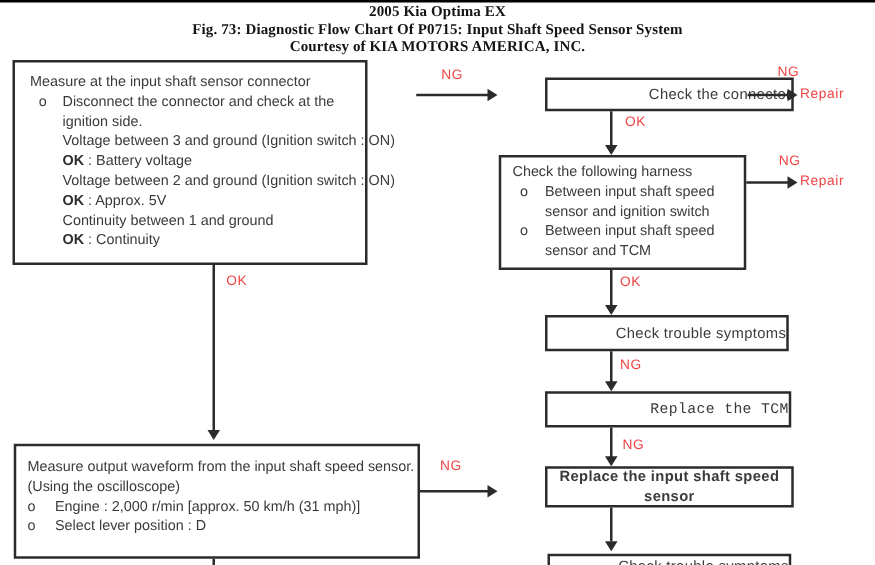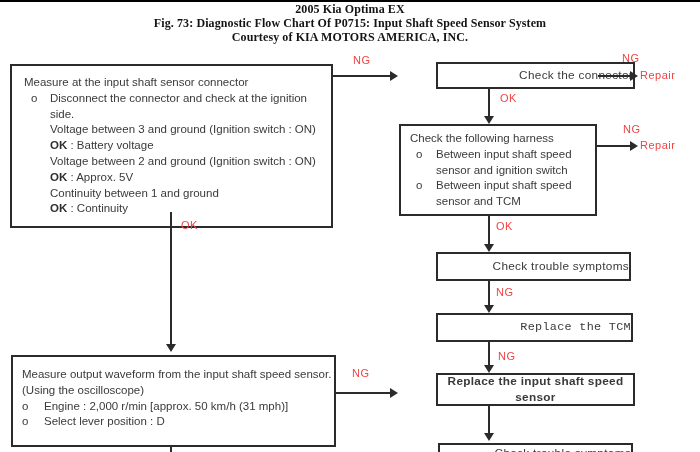--- a/index.html
+++ b/index.html
@@ -38,21 +38,21 @@
 <body>
 
 <div class="page">
 
   <div class="topedge"></div>
 
   <div class="hdr" style="top:2px;">2005 Kia Optima EX</div>
   <div class="hdr" style="top:16px;font-family:Liberation Serif, serif;">Fig. 73: Diagnostic Flow Chart Of P0715: Input Shaft Speed Sensor System</div>
   <div class="hdr" style="top:30px;">Courtesy of KIA MOTORS AMERICA, INC.</div>
 
-  <div class="box" style="left:10px;top:48px;width:323px;height:164px;padding:9px 8px 0 12px;margin-top:16px;">
+  <div class="box" style="left:10px;top:48px;width:284px;height:164px;padding:9px 8px 0 12px;">
     <div>Measure at the input shaft sensor connector</div>
     <div class="li">
       <span class="m">o</span>
       <span class="tx">Disconnect the connector and check at the ignition side.</span>
     </div>
     <div class="ind">
       <div class="nw">Voltage between 3 and ground (Ignition switch : ON)</div>
       <div class="nw"><b>OK</b><span> : Battery voltage</span></div>
       <div class="nw">Voltage between 2 and ground (Ignition switch : ON)</div>
       <div class="nw"><b>OK</b><span> : Approx. 5V</span></div>

